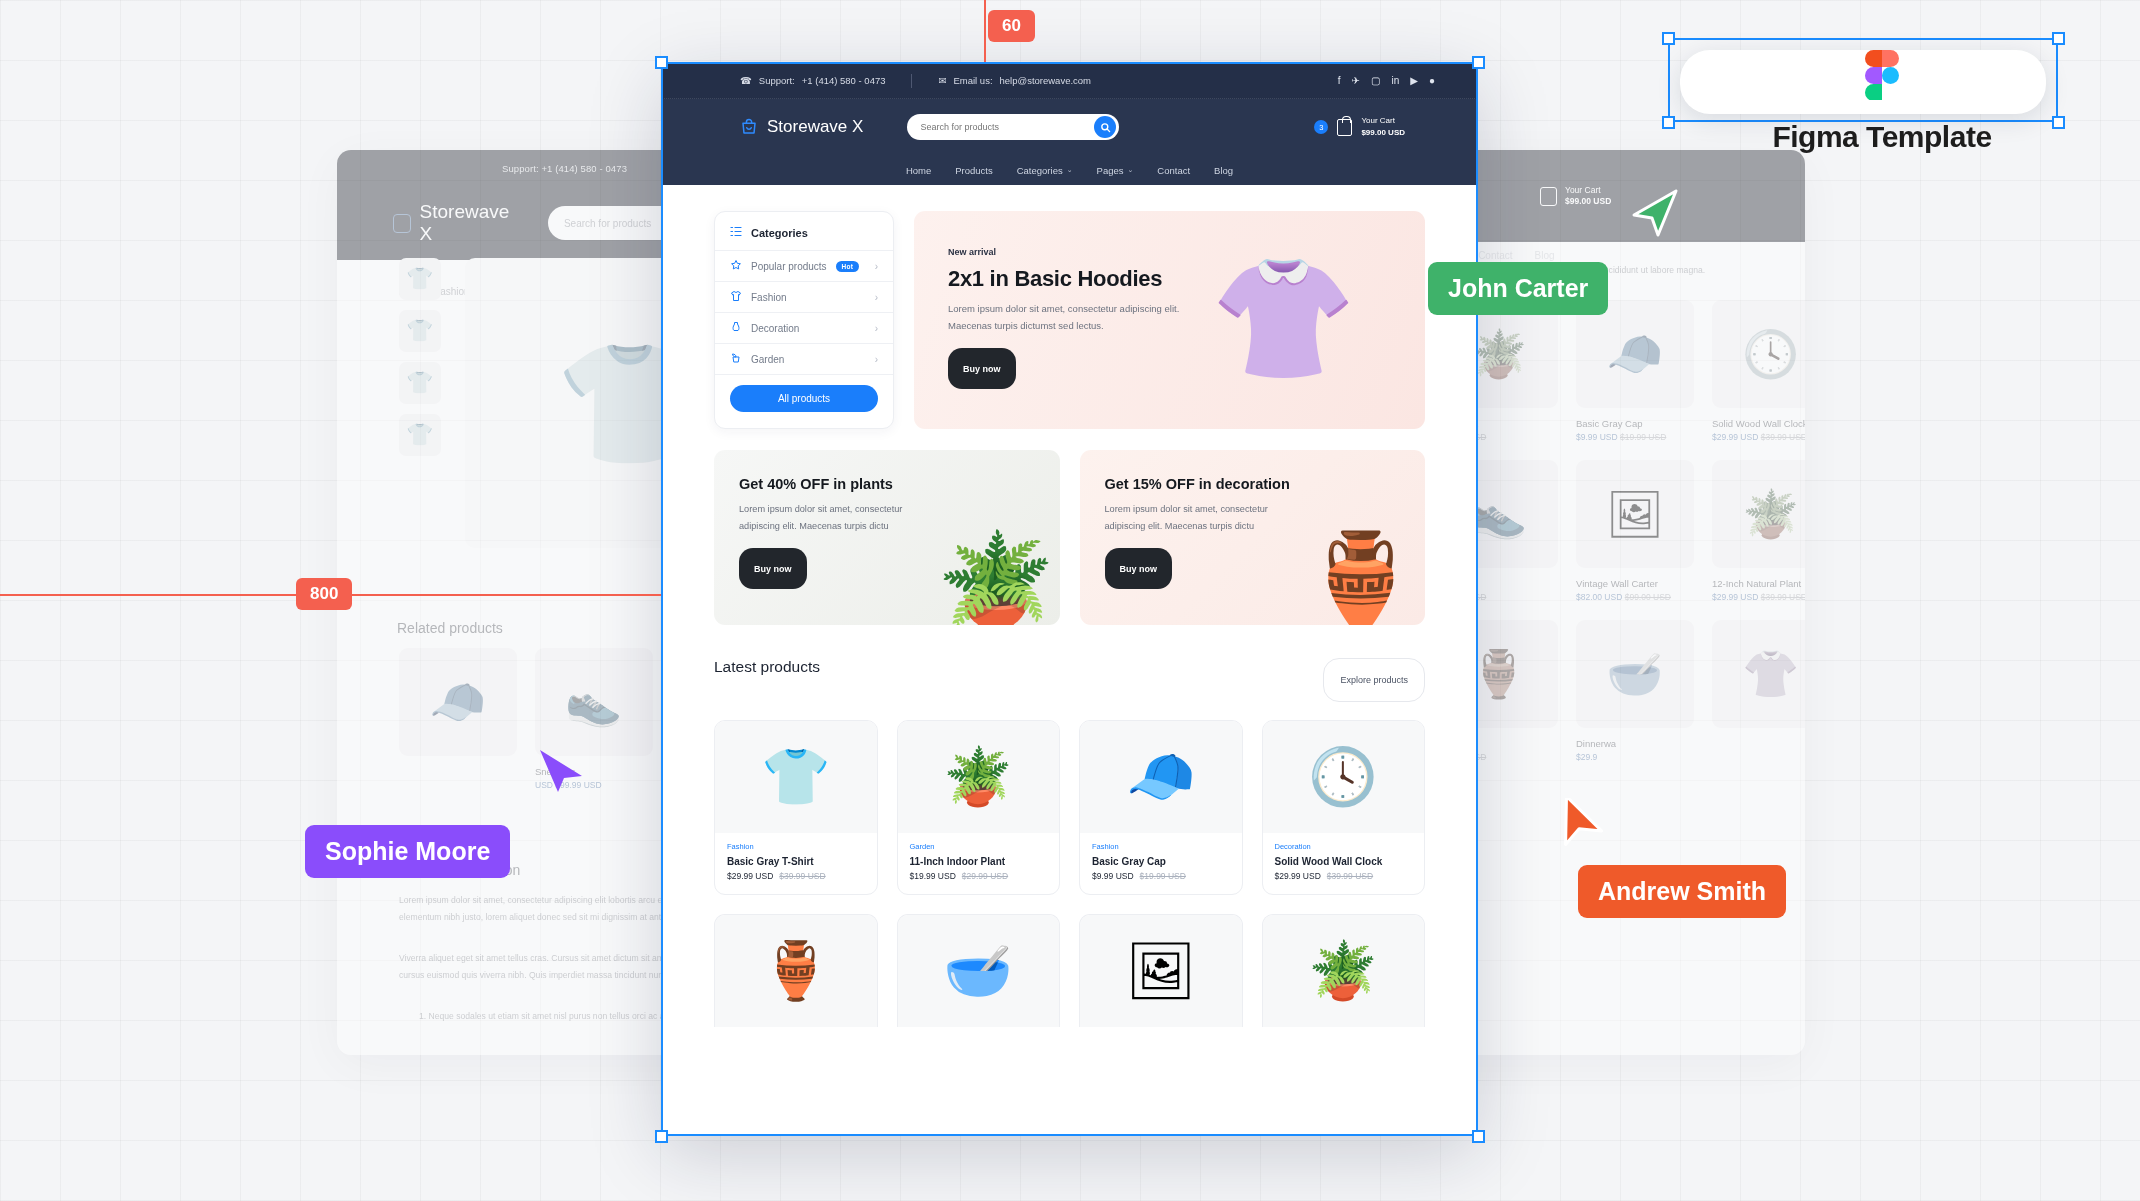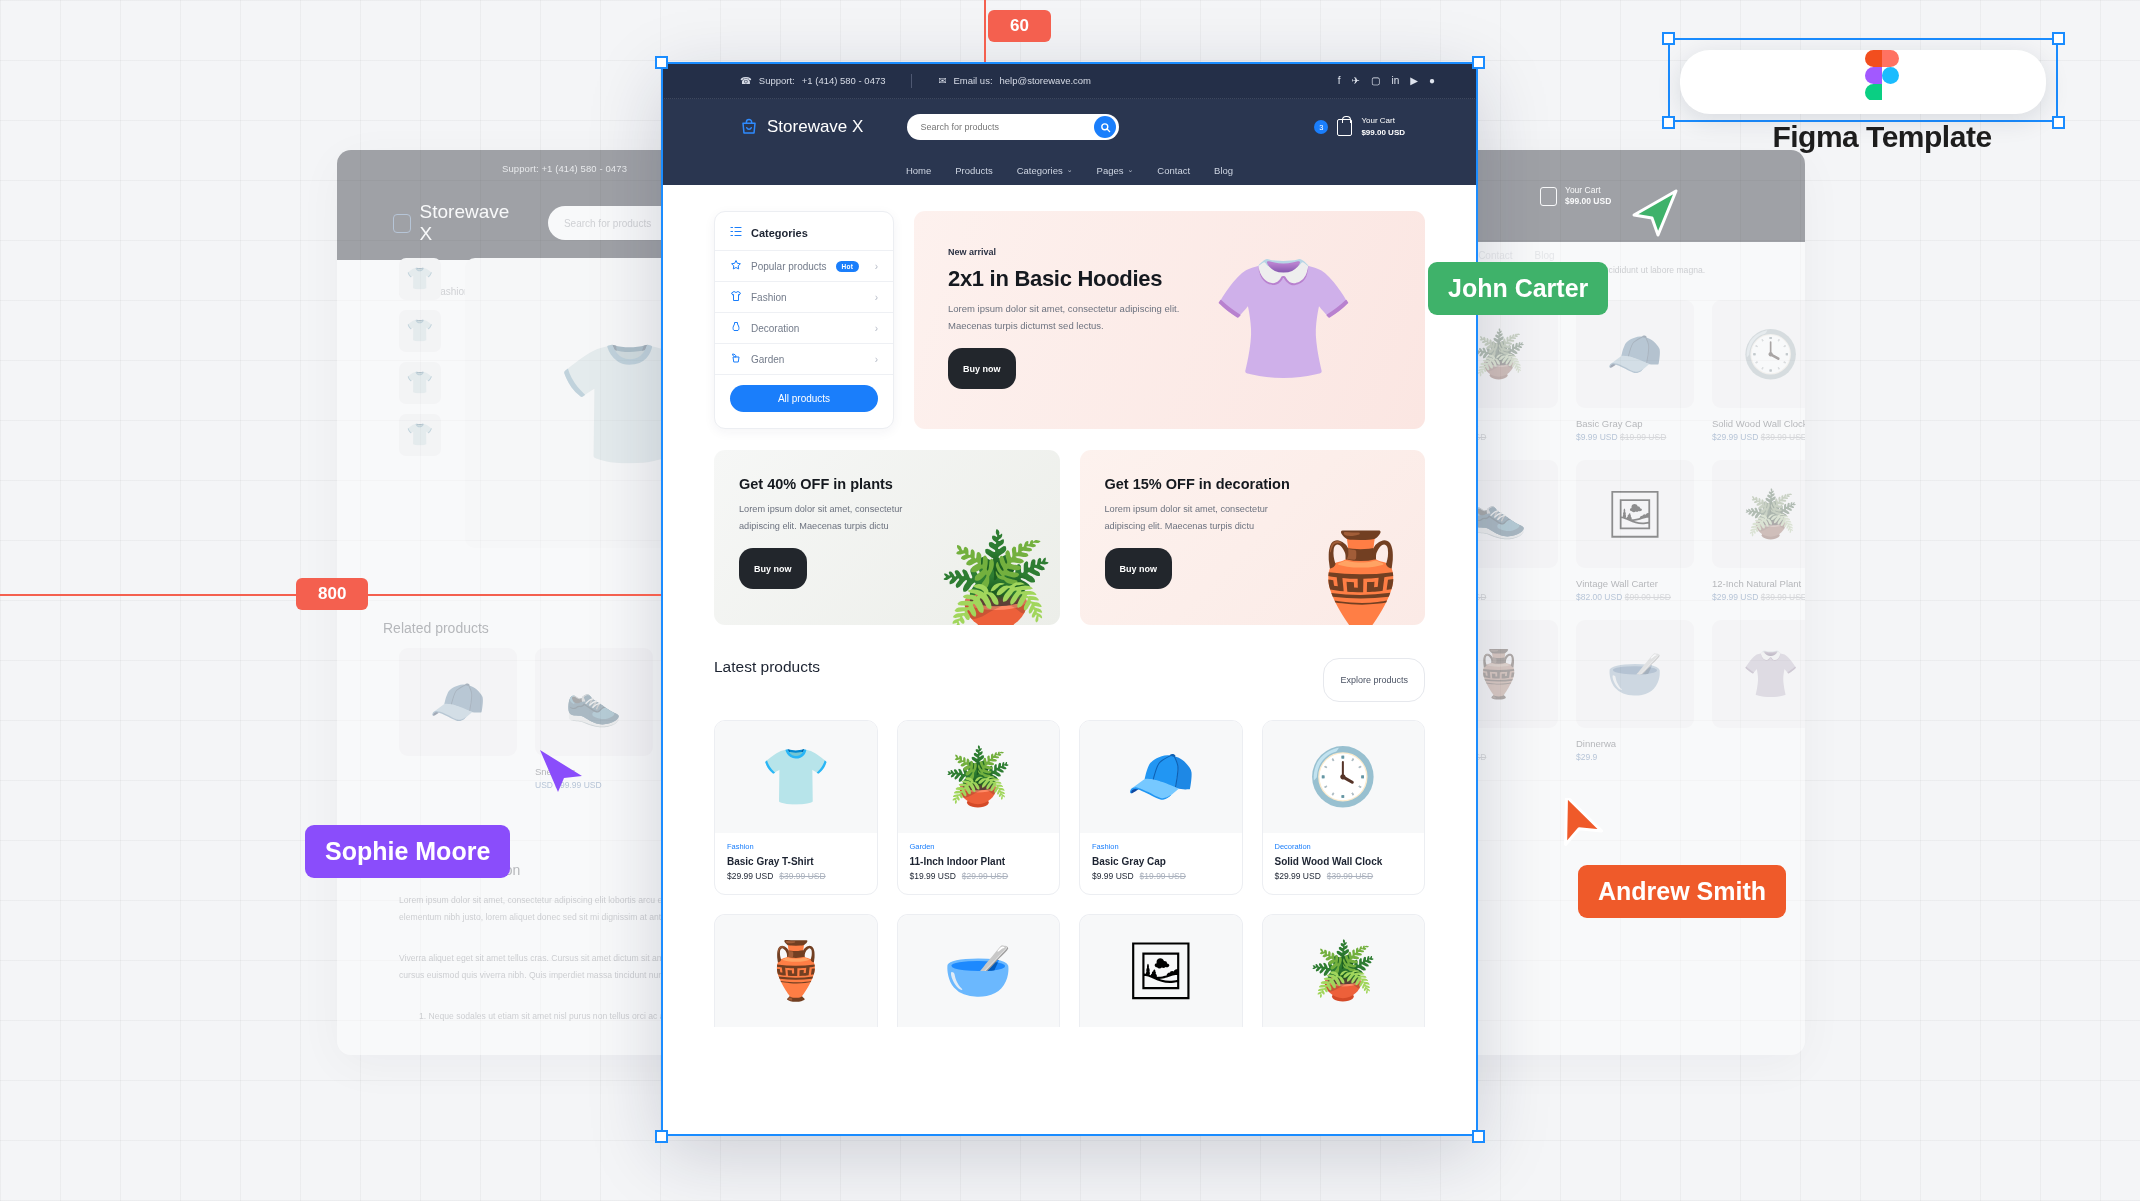--- a/index.html
+++ b/index.html
@@ -164,21 +164,21 @@
   .plist.second .pcard { border-radius:11px 11px 0 0; border-bottom:0; }
 
   
   .sel-rect { position:absolute; border:2px solid #1a8cff; pointer-events:none; }
   #sel-frame { left:661px; top:62px; width:817px; height:1074px; }
   #sel-badge { left:1668px; top:38px; width:390px; height:84px; }
   .handle { position:absolute; width:13px; height:13px; background:#fff; border:2px solid #1a8cff; }
   .guide-v { position:absolute; background:#f4604f; }
   .guide-h { position:absolute; background:#f4604f; }
   .measure { position:absolute; background:#f4604f; color:#fff; font-size:17px; font-weight:700;
-      border-radius:6px; display:flex; align-items:center; justify-content:center; padding:6px 22px; }
+      border-radius:6px; display:flex; align-items:center; justify-content:center; padding:6px 14px; }
 
   .badge-card { position:absolute; left:1680px; top:50px; width:366px; height:64px; background:#fff;
       border-radius:30px; display:flex; align-items:center; gap:20px; padding-left:38px;
       box-shadow:0 6px 26px rgba(20,30,60,0.12);flex-direction:column; }
   .figma-logo { width:34px; height:50px; position:relative; flex:none; }
   .badge-text { font-size:30px; font-weight:700; color:#1d1d1d; letter-spacing:-.5px; }
   .cur-label { position:absolute; color:#fff; font-weight:700; font-size:25px; border-radius:9px;
       padding:12px 20px; white-space:nowrap; }
   .arrow { position:absolute; width:52px; height:52px; }
 </style>
@@ -218,21 +218,21 @@
       <b>Basic Gray T-Shirt</b>
     </div>
     <div class="g-thumbs">
       <div class="g-thumb art" style="font-size:22px">👕</div>
       <div class="g-thumb art" style="font-size:22px">👕</div>
       <div class="g-thumb art" style="font-size:22px">👕</div>
       <div class="g-thumb art" style="font-size:22px">👕</div>
     </div>
     <div class="g-hero-img art" style="font-size:120px">👕</div>
 
-    <div class="g-section-title" style="left:46px; top:470px">Related products</div>
+    <div class="g-section-title" style="left:60px; top:470px">Related products</div>
     <div class="g-cards" style="left:62px; top:498px">
       <div class="g-card">
         <div class="ph art">🧢</div>
         <div class="nm"></div>
         <div class="pr"><b></b></div>
       </div>
       <div class="g-card">
         <div class="ph art">👟</div>
         <div class="nm">Sneakers</div>
         <div class="pr"><b>USD  $99.99 USD</b></div>

